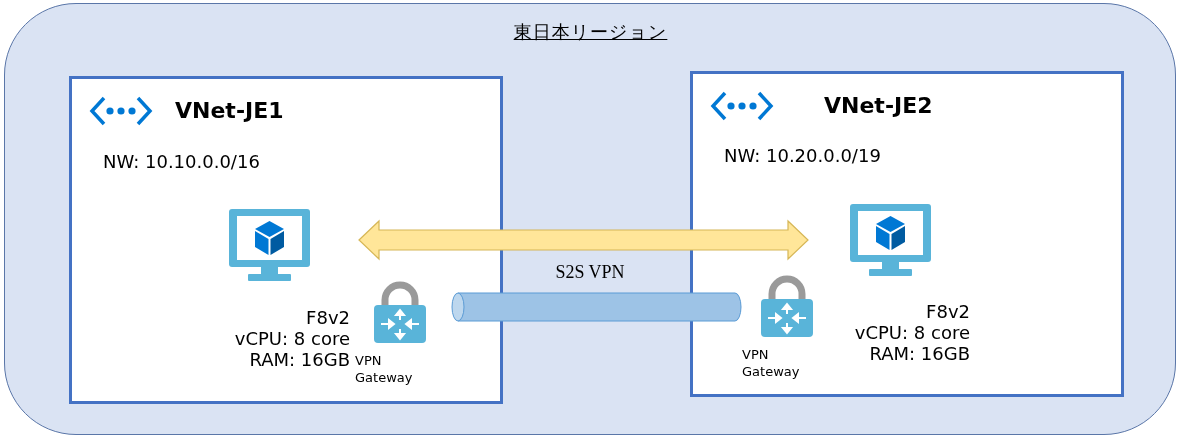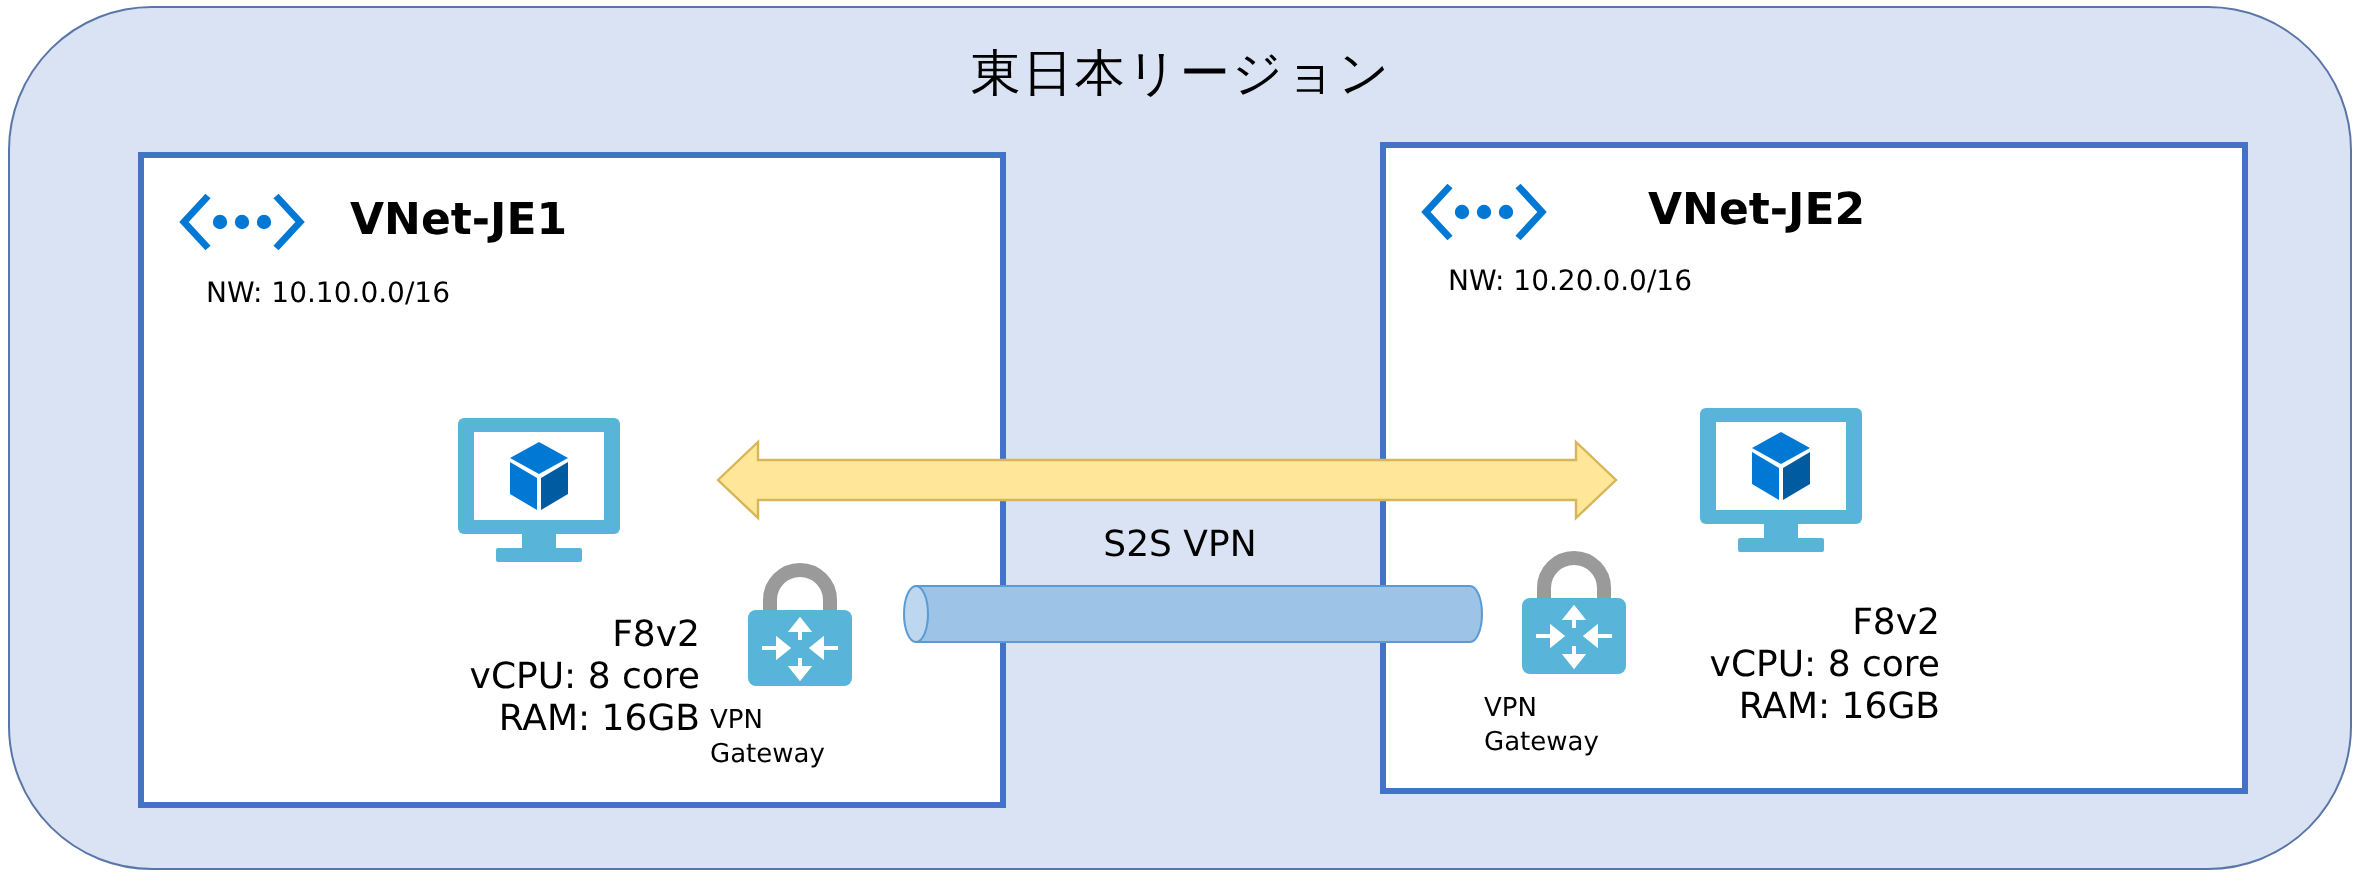--- a/index.html
+++ b/index.html
@@ -1,26 +1,26 @@
 <!DOCTYPE html>
 <html><head>
 <meta charset="utf-8">
 <style>
   html,body{margin:0;padding:0;background:#fff;}
   body{width:1181px;height:441px;position:relative;overflow:hidden;font-family:"DejaVu Sans","Liberation Sans",sans-serif;color:#000;}
   .region{position:absolute;left:4px;top:3px;width:1172px;height:432px;background:#dae3f3;border:1.5px solid #5a76a8;border-radius:72px;box-sizing:border-box;}
-  .region-title{position:absolute;left:0;width:1181px;top:20px;text-align:center;font-size:25px;letter-spacing:1px;}
+  .region-title{position:absolute;left:0;width:1181px;top:20px;text-align:center;font-size:18px;letter-spacing:1px;text-decoration:underline;}
   .vnet{position:absolute;background:#fff;border:3px solid #4472c4;box-sizing:border-box;}
   .vnet1{left:69px;top:76px;width:434px;height:328px;}
   .vnet2{left:690px;top:71px;width:434px;height:326px;}
   .vnet-name{position:absolute;font-size:22px;font-weight:bold;}
-  .vnet-nw{position:absolute;font-size:14px;}
+  .vnet-nw{position:absolute;font-size:18px;margin-top:12px;}
   .vm-label{position:absolute;text-align:right;font-size:18px;line-height:21px;width:160px;}
   .gw-label{position:absolute;font-size:13px;line-height:17px;width:90px;}
-  .s2s{position:absolute;left:520px;top:262px;width:140px;text-align:center;font-size:18px;}
+  .s2s{position:absolute;left:520px;top:262px;width:140px;text-align:center;font-size:18px;font-family:Liberation Serif, serif;}
   svg{position:absolute;overflow:visible;}
 </style>
 </head>
 <body>
 
 <div class="region"></div>
 <div class="region-title">東日本リージョン</div>
 
 <div class="vnet vnet1"></div>
 <svg style="left:90px;top:96px" width="62" height="30" viewBox="0 0 62 30">
@@ -69,21 +69,21 @@
 
 <div class="vnet vnet2"></div>
 <svg style="left:711px;top:91px" width="62" height="30" viewBox="0 0 62 30">
   <polyline points="14,2 2,15 14,28" fill="none" stroke="#0078d4" stroke-width="3.5"></polyline>
   <polyline points="48,2 60,15 48,28" fill="none" stroke="#0078d4" stroke-width="3.5"></polyline>
   <circle cx="20" cy="15" r="3.6" fill="#0078d4"></circle>
     <circle cx="31" cy="15" r="3.6" fill="#0078d4"></circle>
     <circle cx="42" cy="15" r="3.6" fill="#0078d4"></circle>
 </svg>
 <div class="vnet-name" style="left:824px;top:93px">VNet-JE2</div>
-<div class="vnet-nw" style="left:724px;top:133px">NW: 10.20.0.0/16</div>
+<div class="vnet-nw" style="left:724px;top:133px">NW: 10.20.0.0/19</div>
 
 <svg style="left:849px;top:203px" width="83" height="76" viewBox="0 0 83 76">
   <rect x="1" y="1" width="81" height="58" rx="3" fill="#59b4d9"></rect>
   <rect x="9" y="8" width="65" height="44" fill="#fff"></rect>
   <rect x="33" y="59" width="17" height="8" fill="#59b4d9"></rect>
   <rect x="20" y="66" width="43" height="7" rx="1" fill="#59b4d9"></rect>
   <polygon points="41.5,13 56,21 41.5,29 27,21" fill="#0078d4"></polygon>
   <polygon points="27,23 40.5,31 40.5,47 27,39" fill="#0078d4"></polygon>
   <polygon points="56,23 42.5,31 42.5,47 56,39" fill="#005ba1"></polygon>
 </svg>

